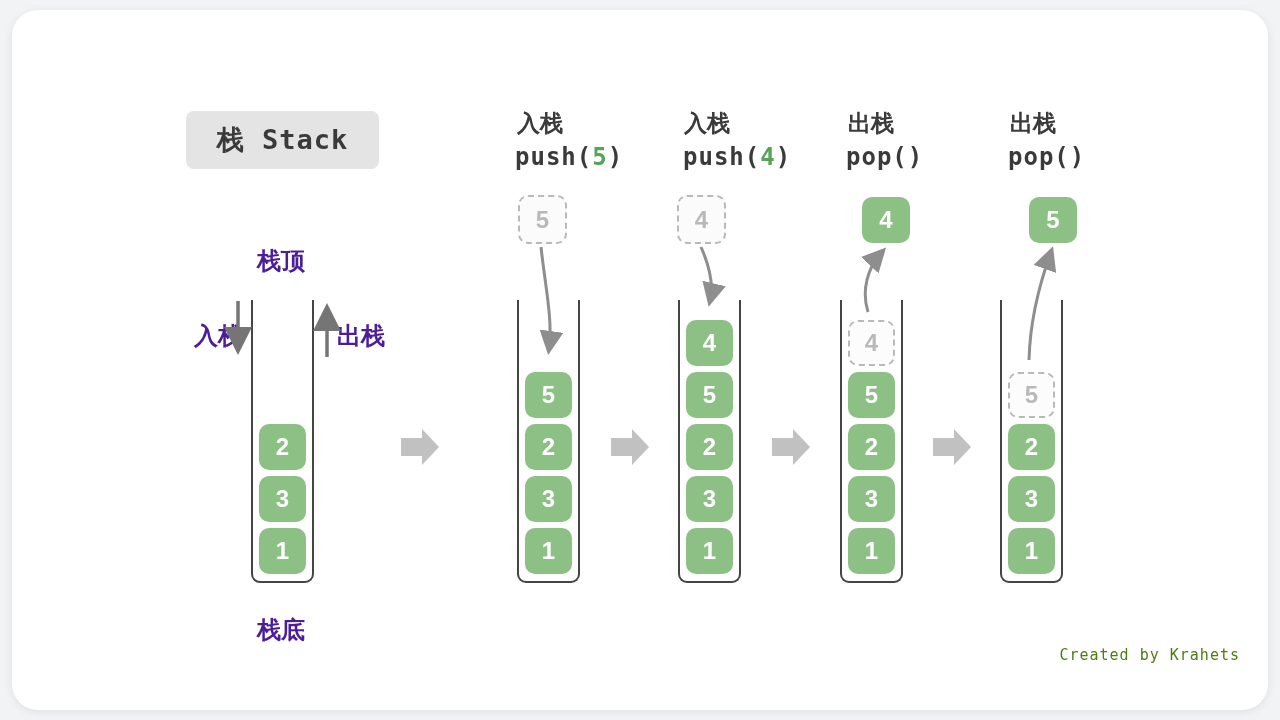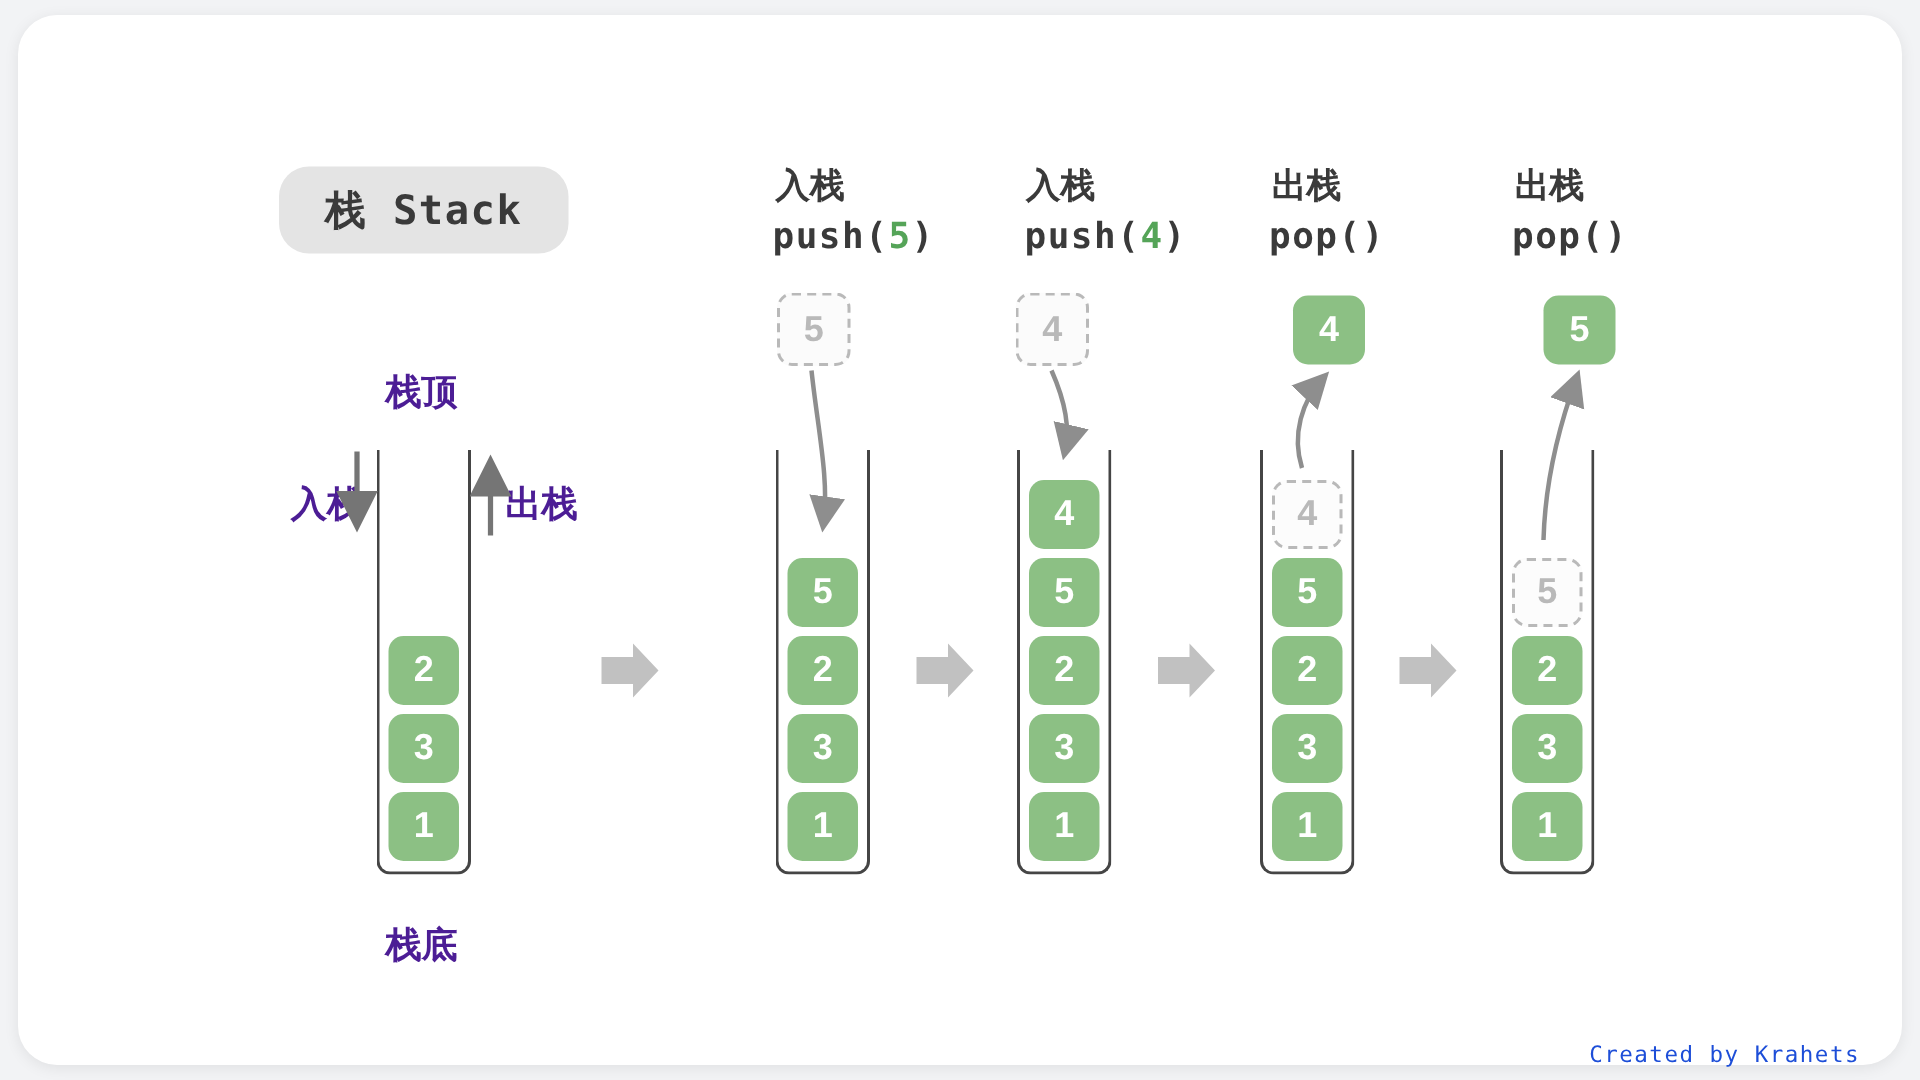--- a/index.html
+++ b/index.html
@@ -16,21 +16,21 @@
     width: 1256px; height: 700px;
     background: #ffffff;
     border-radius: 26px;
     box-shadow: 0 2px 10px rgba(0,0,0,0.08);
   }
   .title-box {
     position: absolute;
     left: 186px; top: 111px;
     width: 193px; height: 58px;
     background: #e4e4e4;
-    border-radius: 20px;
+    border-radius: 8px;
     display: flex; align-items: center; justify-content: center;
     font-family: "DejaVu Sans Mono", monospace;
     font-weight: bold;
     font-size: 27px;
     color: #3a3a3a;
     letter-spacing: 1px;
   }
   .cn-label {
     position: absolute;
     font-size: 24px;
@@ -118,24 +118,24 @@
   }
   .arrows-svg {
     position: absolute;
     left: 0; top: 0;
     width: 1280px; height: 720px;
     z-index: 4;
     pointer-events: none;
   }
   .watermark {
     position: absolute;
-    right: 40px; top: 694px;
+    right: 40px; top: 646px;
     font-family: "DejaVu Sans Mono", monospace;
     font-size: 15px;
-    color: #1d4ed8;
+    color: #4d7c0f;
     letter-spacing: 1px;
   }
 </style>
 </head>
 <body>
 
 <div class="canvas"></div>
 
 <div class="title-box">栈 Stack</div>
 

